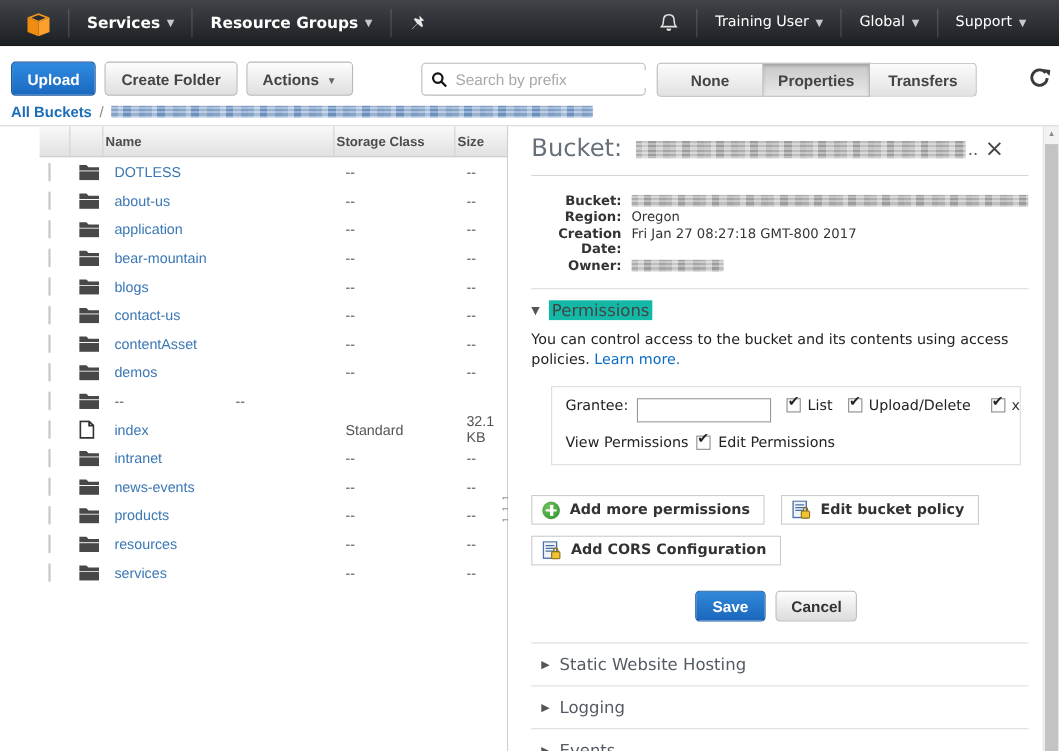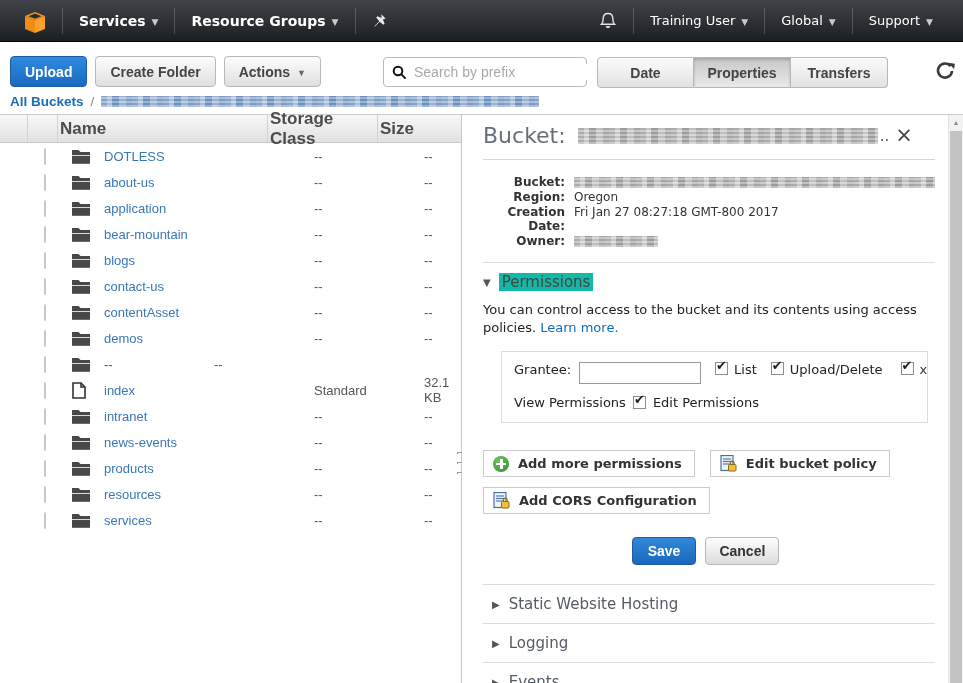--- a/index.html
+++ b/index.html
@@ -56,21 +56,21 @@
       repeating-linear-gradient(90deg,#8fadd2 0 6px,#b3c8e2 6px 11px,#7399c7 11px 18px,#a5bcdb 18px 25px,#87a6ce 25px 31px); }
   .redact.gray {
     background-image:
       repeating-linear-gradient(0deg, rgba(255,255,255,.3) 0 2px, rgba(0,0,0,.05) 2px 4px),
       repeating-linear-gradient(90deg,#b6b6b6 0 6px,#d2d2d2 6px 11px,#a4a4a4 11px 18px,#c8c8c8 18px 25px,#aeaeae 25px 31px); }
 
   
   .table-pane { position:absolute; top:115px; left:0; width:461px; bottom:0; background:#fff; }
   .thead { display:flex; height:28px; background:linear-gradient(#f8f8f8,#e1e1e1);
            border-bottom:1px solid #c6c6c6; align-items:flex-end;
-           font-size:17px; font-weight:bold; color:#4c4c4c; }
+           font-size:12px; font-weight:bold; color:#4c4c4c;margin-left:36px; }
   .thead > div { border-right:1px solid #d2d2d2; height:100%; display:flex; align-items:center; }
   .thead > div:last-child { border-right:none; }
   .c-check { width:28px; justify-content:center; }
   .c-icon  { width:30px; justify-content:center; }
   .c-name  { width:210px; padding-left:2px; }
   .c-storage { width:110px; padding-left:2px; }
   .c-size  { flex:1; padding-left:2px; }
   .trow { display:flex; align-items:center; height:26px; font-size:13px; color:#555;padding-left:44px; }
   .trow .c-check, .trow .c-icon { border:none; }
   .row-check { width:15px; height:15px; border:1px solid #c7c7c7; border-radius:3px;
@@ -225,21 +225,21 @@
       <span>
         <svg width="15" height="15" viewBox="0 0 15 15" fill="none" stroke="#111" stroke-width="2">
           <circle cx="6" cy="6" r="4.3"></circle>
             <line x1="9.4" y1="9.4" x2="13.6" y2="13.6"></line>
         </svg>
       </span>
       <input type="text" placeholder="Search by prefix" style="">
     </div>
 
     <div class="btn-group">
-      <div class="gbtn">Date</div>
+      <div class="gbtn">None</div>
       <div class="gbtn active">Properties</div>
       <div class="gbtn">Transfers</div>
     </div>
 
     <div class="refresh">
       <svg width="24" height="24" viewBox="0 0 24 24">
         <path d="M17.5 7.2 A7 7 0 1 0 19 12" fill="none" stroke="#3a3a3a" stroke-width="2.6"></path>
         <polygon points="14.5,4.2 21.5,4.2 21.5,9.6" fill="#3a3a3a" transform="rotate(8 18 7)"></polygon>
       </svg>
     </div>

